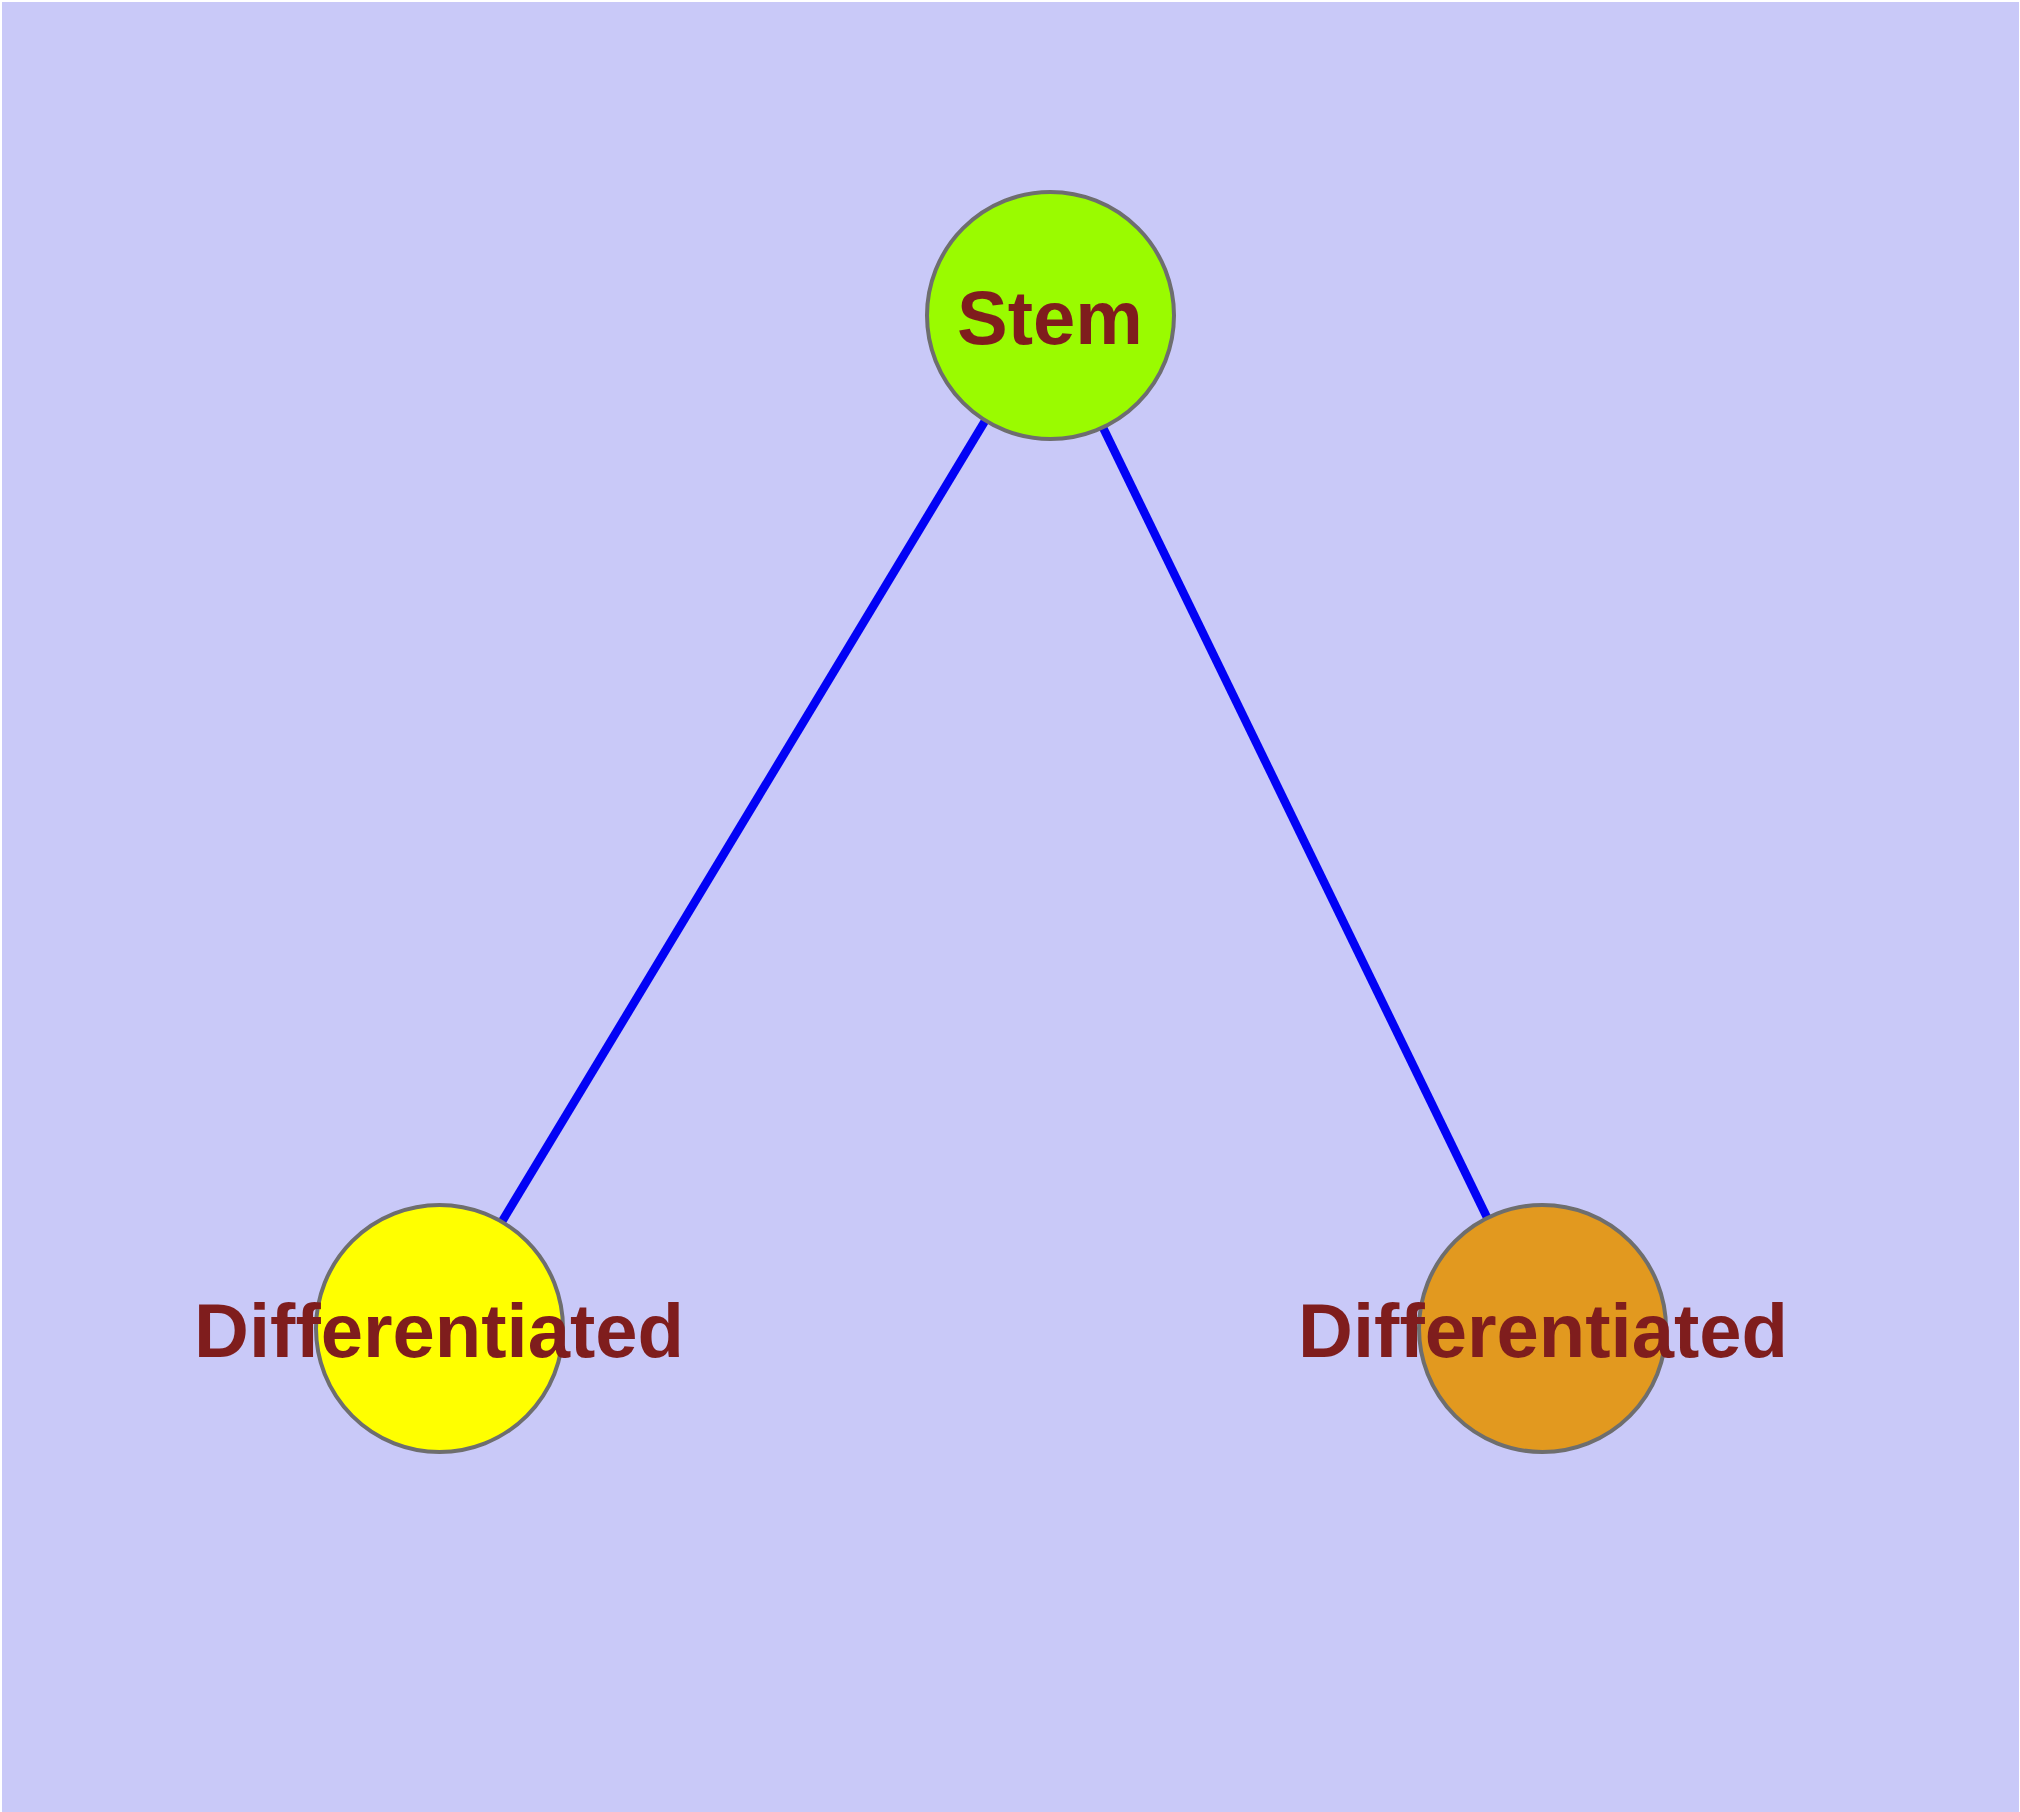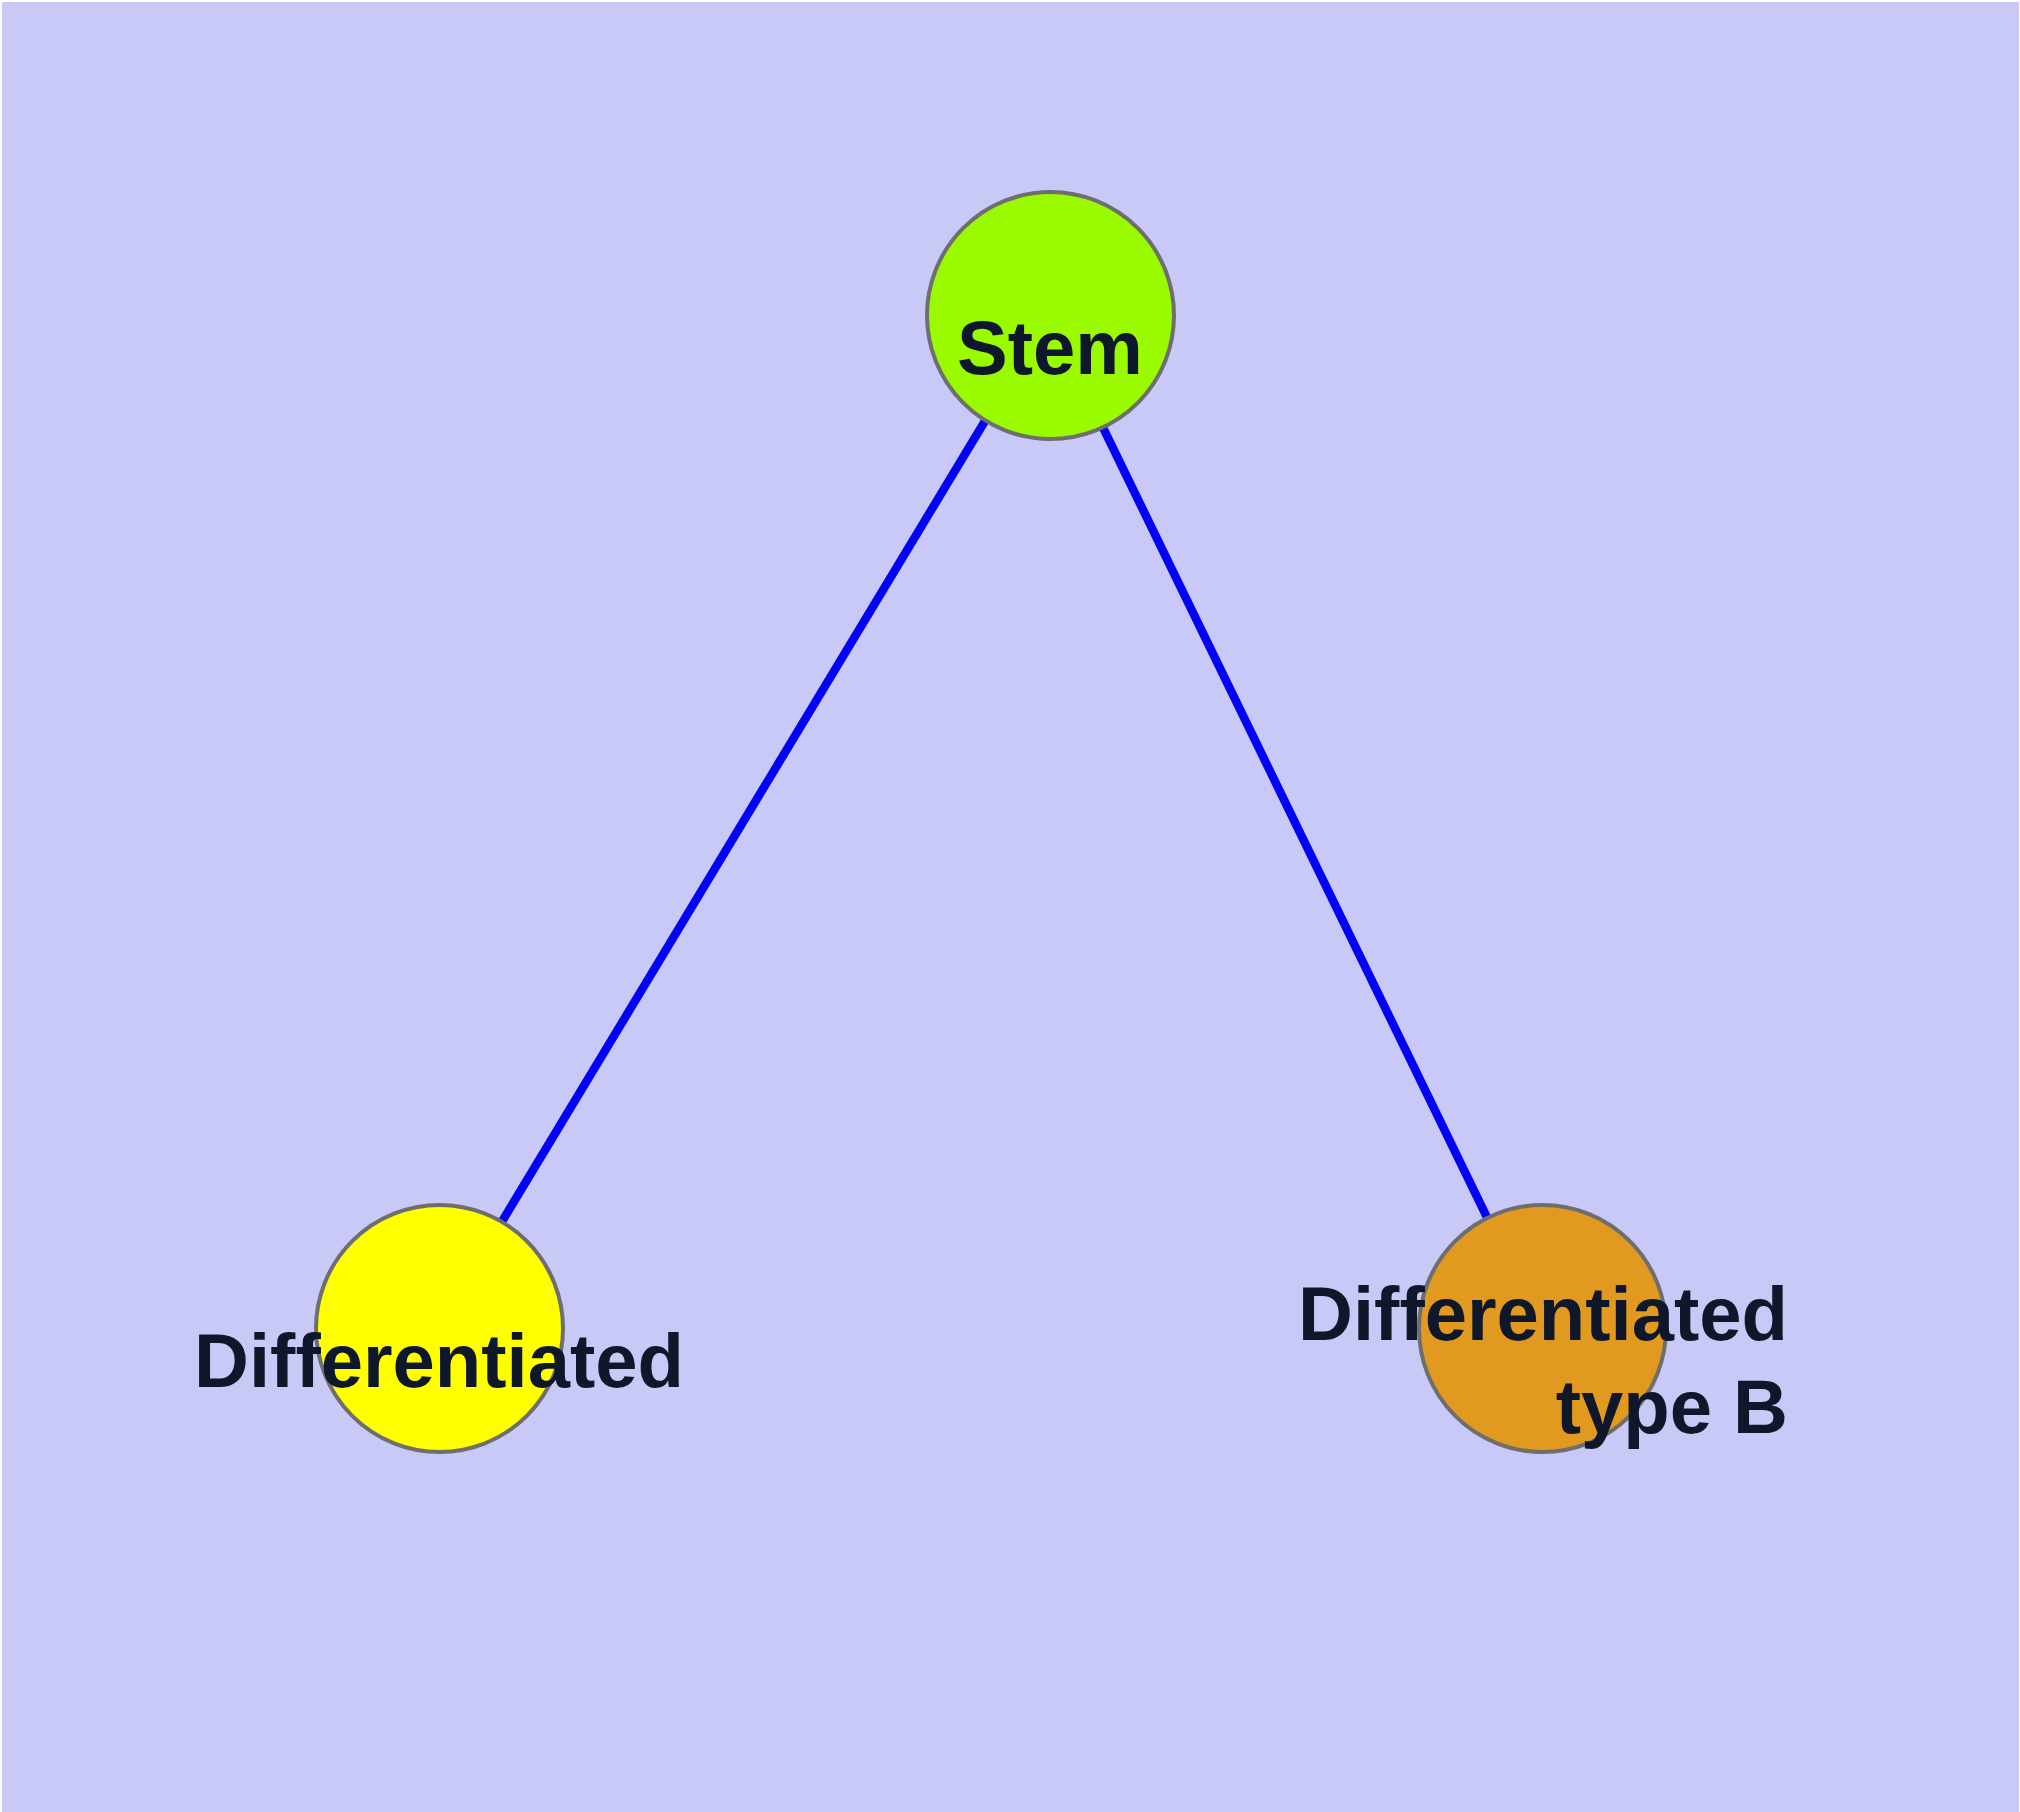--- a/index.html
+++ b/index.html
@@ -33,27 +33,26 @@
     box-sizing: border-box;
     border: 4.2px solid #6E6E6E;
     border-radius: 50%;
   }
   .node-stem   { left: 923px; top: 188px; }
   .node-type-a { left: 312px;  top: 1201px; }
   .node-type-b { left: 1415px; top: 1201px; }
   .node-label {
     position: absolute;
     transform: translate(-50%, -50%);
-    color: #0f172a;
+    color: #7f1d1d;
     font-weight: bold;
     font-size: 76px;
     line-height: 93px;
-    text-align: right;
+    text-align: left;
     white-space: nowrap;
-    margin-top: 30px;
   }
   .label-stem   { left: 1048px; top: 315px; }
   .label-type-a { left: 437px;  top: 1328px; }
   .label-type-b { left: 1541px; top: 1328px; }
 </style>
 </head>
 <body>
 
 <div class="canvas" style="background-color: rgb(201, 201, 248);">
 
@@ -69,17 +68,16 @@
   <div class="node node-type-b" style="background-color: rgb(226, 153, 31); border-color: rgb(110, 110, 110);"></div>
 
   <div class="node-label label-stem">Stem</div>
 
   <div class="node-label label-type-a">
     <div>Differentiated</div>
   </div>
 
   <div class="node-label label-type-b">
     <div>Differentiated</div>
-    <div>type B</div>
   </div>
 
 </div>
 
 
 </body></html>

